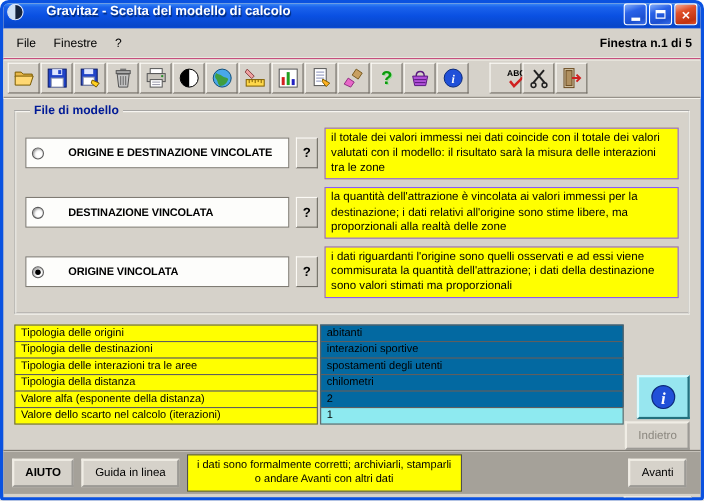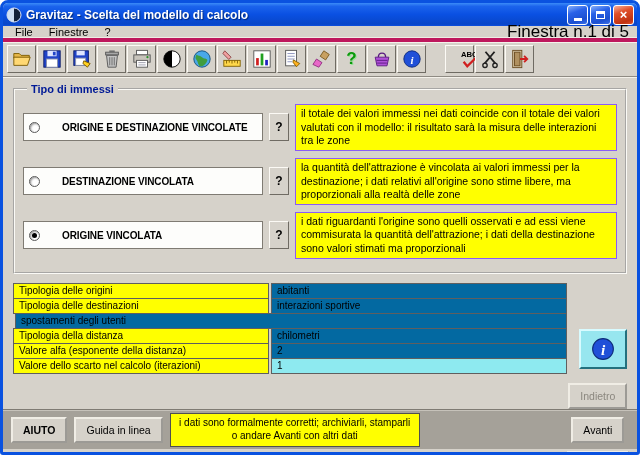--- a/index.html
+++ b/index.html
@@ -12,41 +12,41 @@
     border-radius: 8px 8px 3px 3px;
     background: #d6d2ca;
     display: flex; flex-direction: column;
     overflow: hidden;
   }
 
   
   .titlebar {
     height: 23px; flex: none;
     background: linear-gradient(180deg,#3b8bf8 0%, #1b63ec 15%, #0a50e2 50%, #0846c8 92%, #0d4fe0 100%);
-    display: flex; align-items: center; gap: 4px; padding: 0 3px;
+    display: flex; align-items: flex-start; gap: 20px; padding: 0 3px;
   }
   .title-text { color:#fff; font-weight:bold; font-size:12px; text-shadow:1px 1px 1px #012a7a; white-space:nowrap; }
   .win-buttons { margin-left:auto; display:flex; gap:2px; }
   .winbtn {
     width:21px; height:20px; border-radius:3px; border:1px solid #fff;
     background: linear-gradient(160deg,#86b0fa 0%, #2a62e8 35%, #1b4fd0 75%, #3a6fe8 100%);
     color:#fff; display:flex; align-items:center; justify-content:center; padding:0; cursor:default;
   }
   .winbtn.close { background: linear-gradient(160deg,#f6b09a 0%, #e0502a 35%, #c03210 80%, #e0502a 100%); font-size:13px; font-weight:bold; }
   .glyph-min { width:8px; height:3px; background:#fff; margin-top:9px; }
   .glyph-max { width:9px; height:8px; border:1px solid #fff; border-top:3px solid #fff; background:transparent; }
 
   
   .menubar {
-    height: 16px; flex:none; display:flex; align-items:center;
-    background:#d6d2ca; border-bottom:4px solid #be185d; box-shadow: inset 0 -1px 0 #efece5;
+    height: 28px; flex:none; display:flex; align-items:center;
+    background:#d6d2ca; border-bottom:1px solid #be185d; box-shadow: inset 0 -1px 0 #efece5;
     font-size:11px; padding: 0 4px;
   }
   .menu-item { padding: 2px 8px; }
-  .menu-right { margin-left:auto; padding-right:4px; font-size:17px; }
+  .menu-right { margin-left:auto; padding-right:4px; font-size:11px;font-weight:bold; }
 
   
   .toolbar {
     height: 35px; flex:none; display:flex; align-items:center; gap:1px;
     padding: 3px 4px; background:#d6d2ca;
     border-bottom:1px solid #8f8b83; box-shadow: inset 0 1px 0 #f4f1ea, 0 1px 0 #f4f1ea;
   }
   .tb-btn {
     width:29px; height:28px; flex:none;
     background:#d6d2ca;
@@ -89,21 +89,21 @@
     flex:1; background:#ffff00; border:1px solid #8b5cf6;
     min-height:46px; font-size:10.5px; line-height:1.3; padding:2px 5px; color:#000;
   }
 
   
   .form-wrap { display:flex; align-items:flex-end; gap:12px; margin-top:9px; }
   .form-rows { flex:1; }
   .f-row { display:flex; height:16px; }
   .f-row + .f-row { margin-top:-1px; }
   .f-label {
-    width:256px; flex:none; background:#ffff00; border:1px solid #5f5f5f;
+    width:276px; flex:none; background:#ffff00; border:1px solid #5f5f5f;
     font-size:10px; padding:1px 5px; white-space:nowrap; overflow:hidden;
   }
   .f-value {
     flex:1; background:#0369a1; border:1px solid #5f5f5f; margin-left:2px;
     font-size:10px; padding:1px 5px;
   }
   .f-value.hl { background:#8eeaf0; }
   .info-big {
     width:48px; height:40px; flex:none; margin-bottom:5px;
     background:#97e6ef;
@@ -313,21 +313,21 @@
             <rect x="5" y="3.5" width="6" height="15" fill="#b09060" stroke="#6a4a20"></rect>
             <path d="M11 11h7.5M15.5 7.5l3.5 3.5-3.5 3.5" stroke="#d02020" stroke-width="2" fill="none"></path>
           </svg>
         </span>
       </button>
     </div>
 
   <div class="client">
 
     <fieldset class="groupbox">
-      <legend>Tipo di immessi</legend>
+      <legend>File di modello</legend>
       <div id="options">
           <div class="opt-row">
             <div class="opt-panel">
               <span class="radio"></span>
               <span class="opt-label">ORIGINE E DESTINAZIONE VINCOLATE</span>
             </div>
             <button class="q-btn">?</button>
             <div class="opt-desc">il totale dei valori immessi nei dati coincide con il totale dei valori valutati con il modello: il risultato sarà la misura delle interazioni tra le zone</div>
           </div>
           <div class="opt-row">
@@ -353,20 +353,21 @@
       <div class="form-rows" id="form-rows">
           <div class="f-row">
             <div class="f-label">Tipologia delle origini</div>
             <div class="f-value">abitanti</div>
           </div>
           <div class="f-row">
             <div class="f-label">Tipologia delle destinazioni</div>
             <div class="f-value">interazioni sportive</div>
           </div>
           <div class="f-row">
+            <div class="f-label">Tipologia delle interazioni tra le aree</div>
             <div class="f-value">spostamenti degli utenti</div>
           </div>
           <div class="f-row">
             <div class="f-label">Tipologia della distanza</div>
             <div class="f-value">chilometri</div>
           </div>
           <div class="f-row">
             <div class="f-label">Valore alfa (esponente della distanza)</div>
             <div class="f-value">2</div>
           </div>

